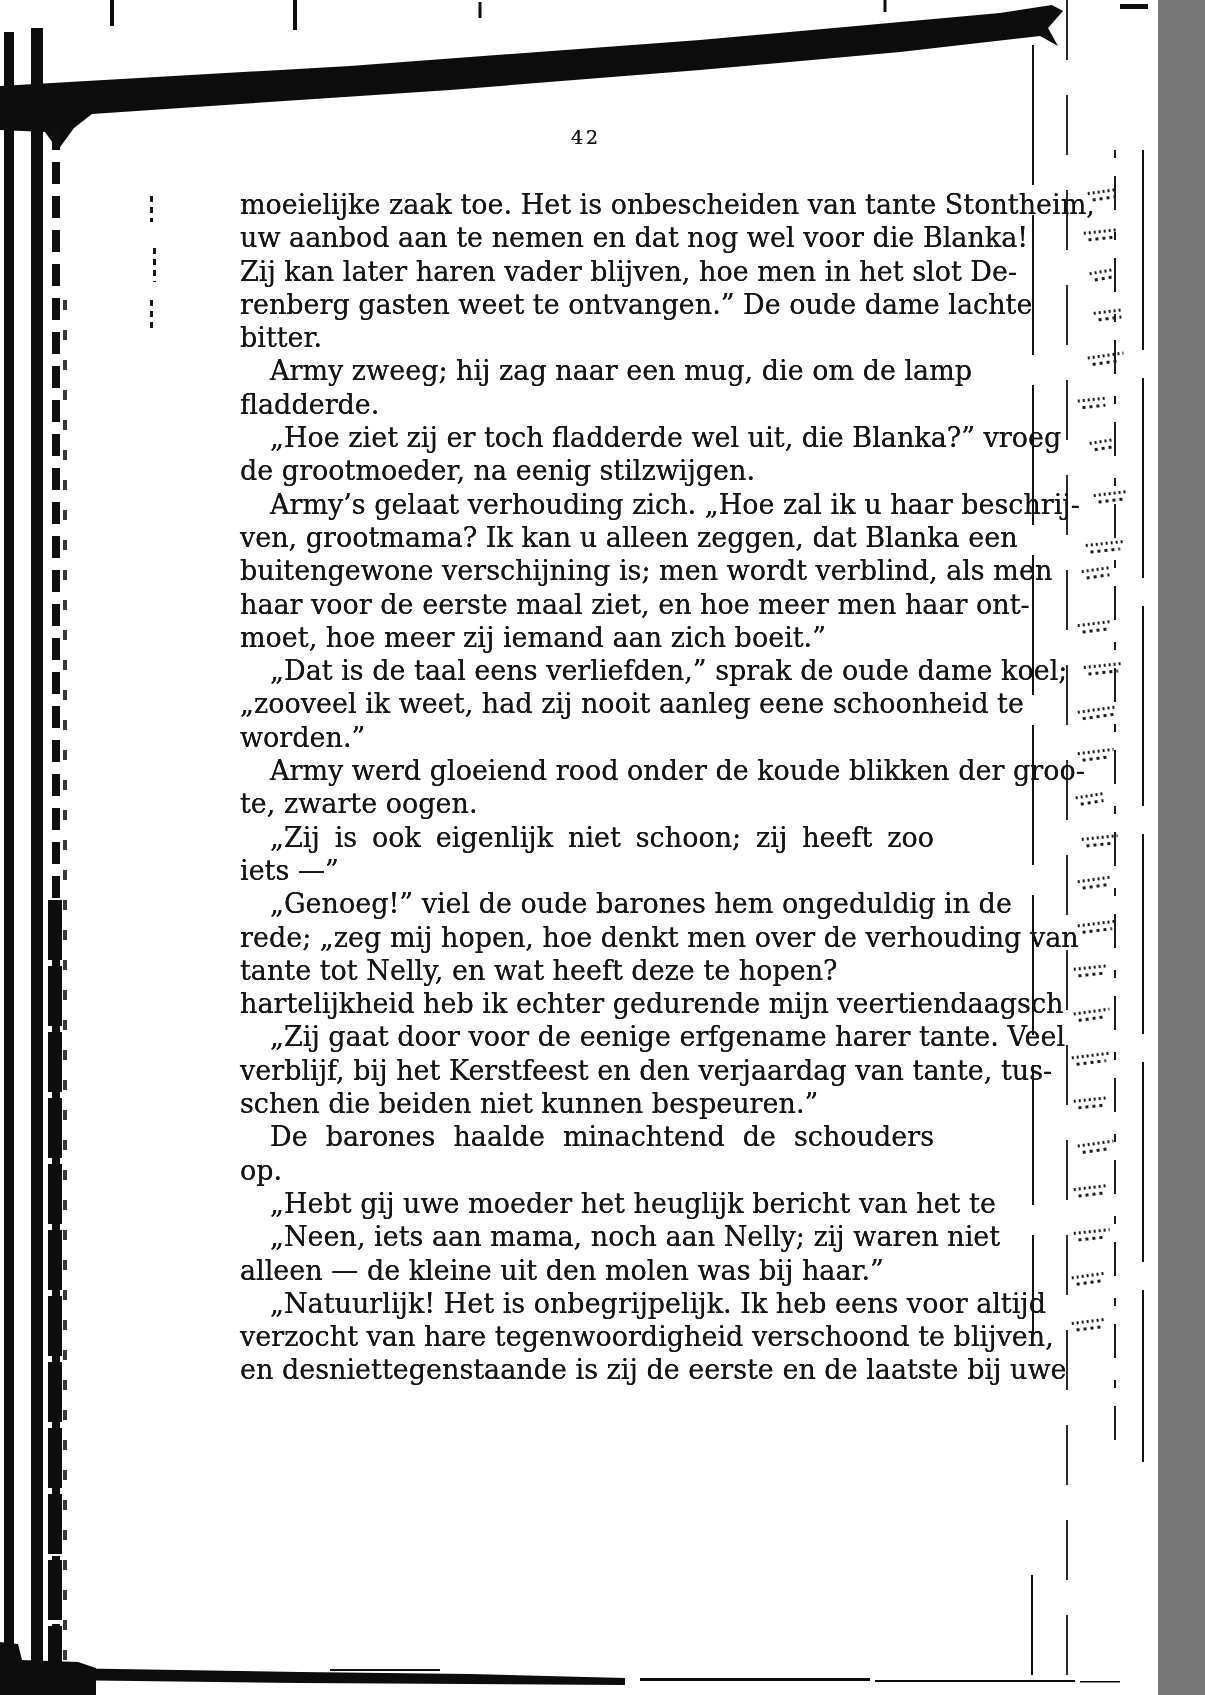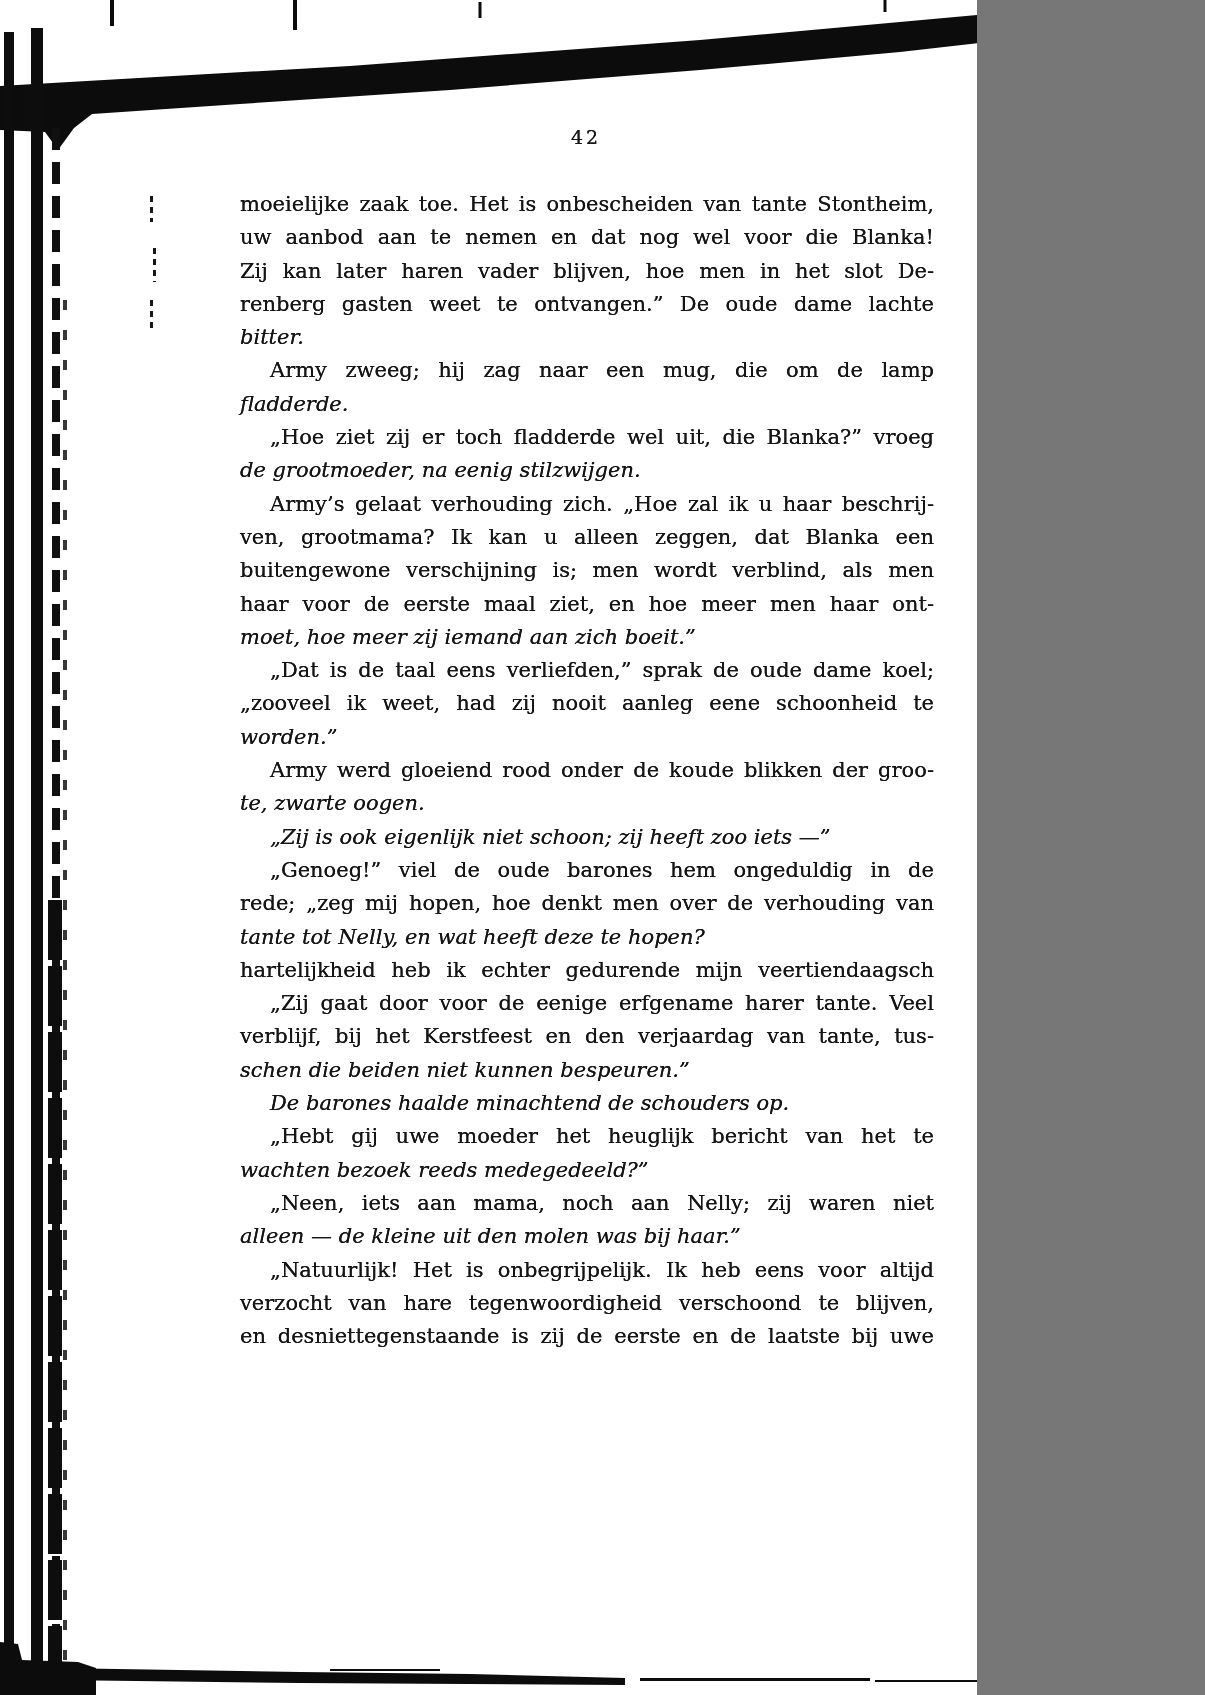--- a/index.html
+++ b/index.html
@@ -1,39 +1,39 @@
 <!DOCTYPE html>
 <html><head>
 <meta charset="utf-8">
 <style>
   html,body { margin:0; padding:0; background:#777; }
   #page {
     position:relative;
-    width:977px; height:1695px;
+    width:1158px; height:1695px;
     background:#ffffff;
     overflow:hidden;
     font-family:"DejaVu Serif","Liberation Serif",serif;
   }
   
   #page-number {
     position:absolute; left:240px; top:126px; width:692px;
     text-align:center; font-size:19px; letter-spacing:3px; color:#181818;
     text-shadow:0 0 0.5px #181818;
   }
   #text-block {
     position:absolute; left:240px; top:188px; width:694px;
-    font-size:21px; line-height:33.3px; color:#151515;
+    font-size:27px; line-height:33.3px; color:#151515;
     text-shadow:0 0 0.5px #151515;
   }
   .para { margin:0; }
   .line {
     display:block; white-space:nowrap;
     text-align:justify; text-align-last:justify;
   }
-  .line.last { text-align-last:left; white-space:normal;font-style:italic; }
+  .line.last { text-align-last:left; white-space:normal; }
   .line.indent { text-indent:30px; }
   
   .artifact { position:absolute; }
   #top-band, #bottom-band { left:0; pointer-events:none; }
   #bar1 { left:4px; top:32px; width:10px; height:1632px; background:#0d0d0d; }
   #bar2 { left:31px; top:28px; width:12px; height:1650px; background:#0d0d0d; }
   #streak1 { left:52px; top:128px; width:8px; height:1548px;
     background:repeating-linear-gradient(180deg,#101010 0 22px,transparent 22px 34px); }
   #streak2 { left:63px; top:300px; width:4px; height:1380px; opacity:.85;
     background:repeating-linear-gradient(180deg,#141414 0 10px,transparent 10px 30px); }
@@ -173,21 +173,20 @@
         <div class="line">hartelijkheid heb ik echter gedurende mijn veertiendaagsch</div>
         <div class="line indent">„Zij gaat door voor de eenige erfgename harer tante. Veel</div>
         <div class="line">verblijf, bij het Kerstfeest en den verjaardag van tante, tus-</div>
         <div class="line last">schen die beiden niet kunnen bespeuren.”</div>
       </div>
       <div class="para">
         <div class="line last indent">De barones haalde minachtend de schouders op.</div>
       </div>
       <div class="para">
         <div class="line indent">„Hebt gij uwe moeder het heuglijk bericht van het te</div>
-        <div class="line last">wachten bezoek reeds medegedeeld?”</div>
       </div>
       <div class="para">
         <div class="line indent">„Neen, iets aan mama, noch aan Nelly; zij waren niet</div>
         <div class="line last">alleen — de kleine uit den molen was bij haar.”</div>
       </div>
       <div class="para">
         <div class="line indent">„Natuurlijk! Het is onbegrijpelijk. Ik heb eens voor altijd</div>
         <div class="line">verzocht van hare tegenwoordigheid verschoond te blijven,</div>
         <div class="line">en desniettegenstaande is zij de eerste en de laatste bij uwe</div>
       </div>

